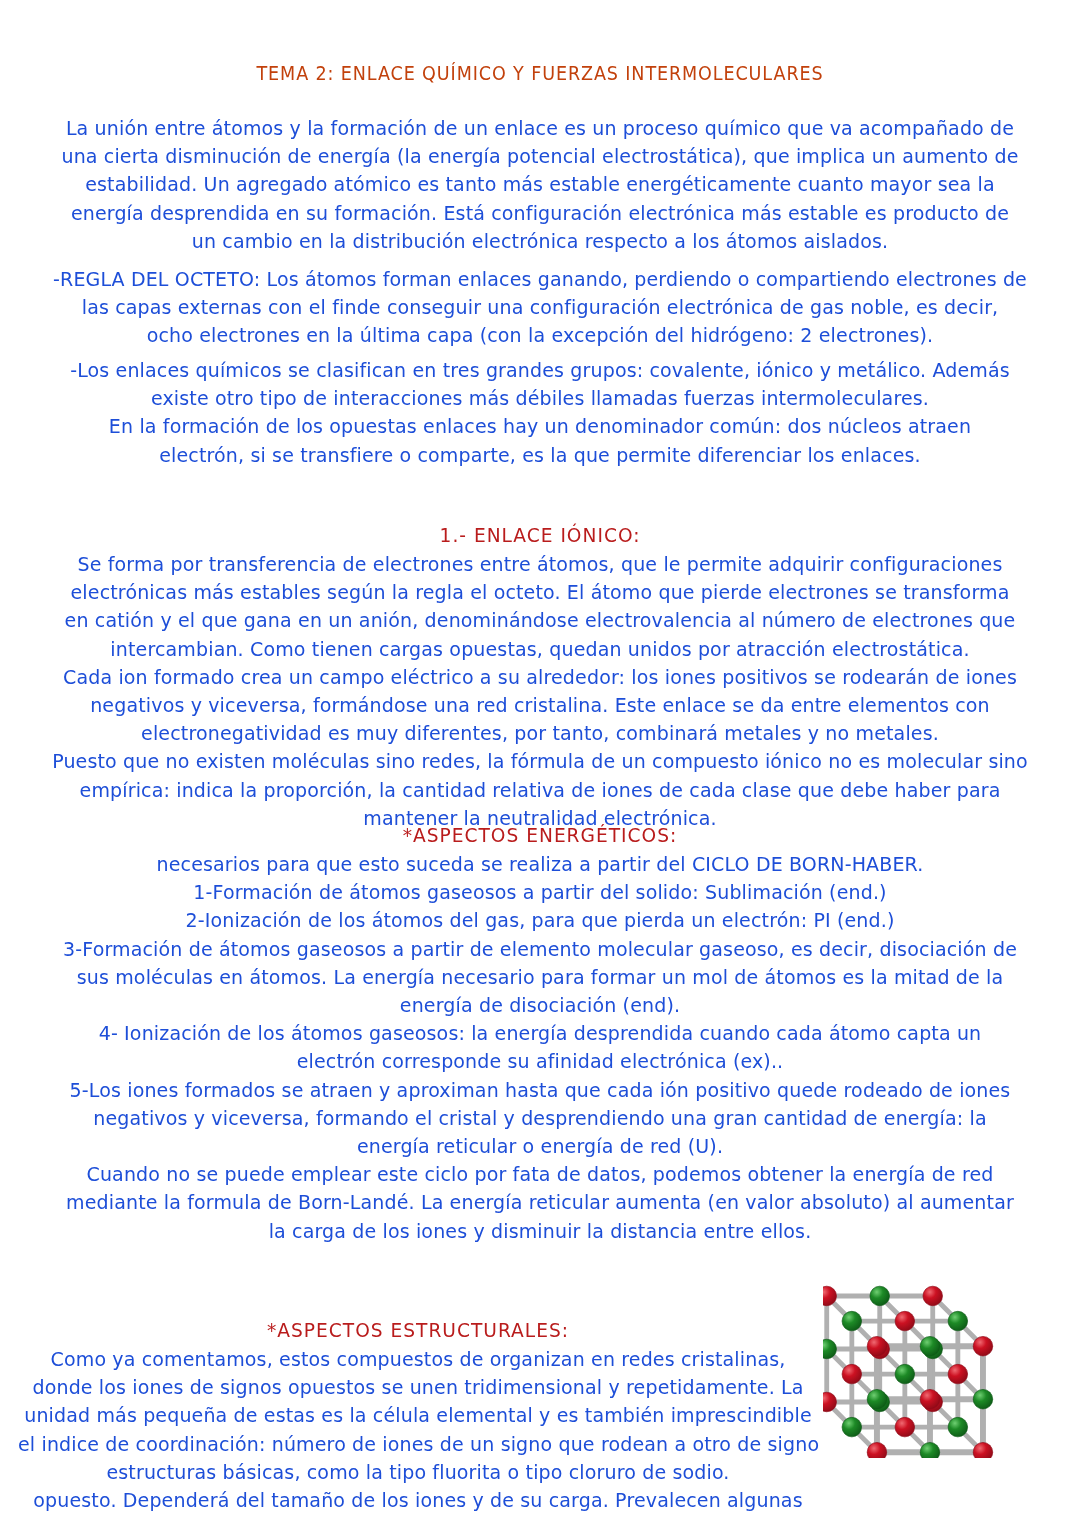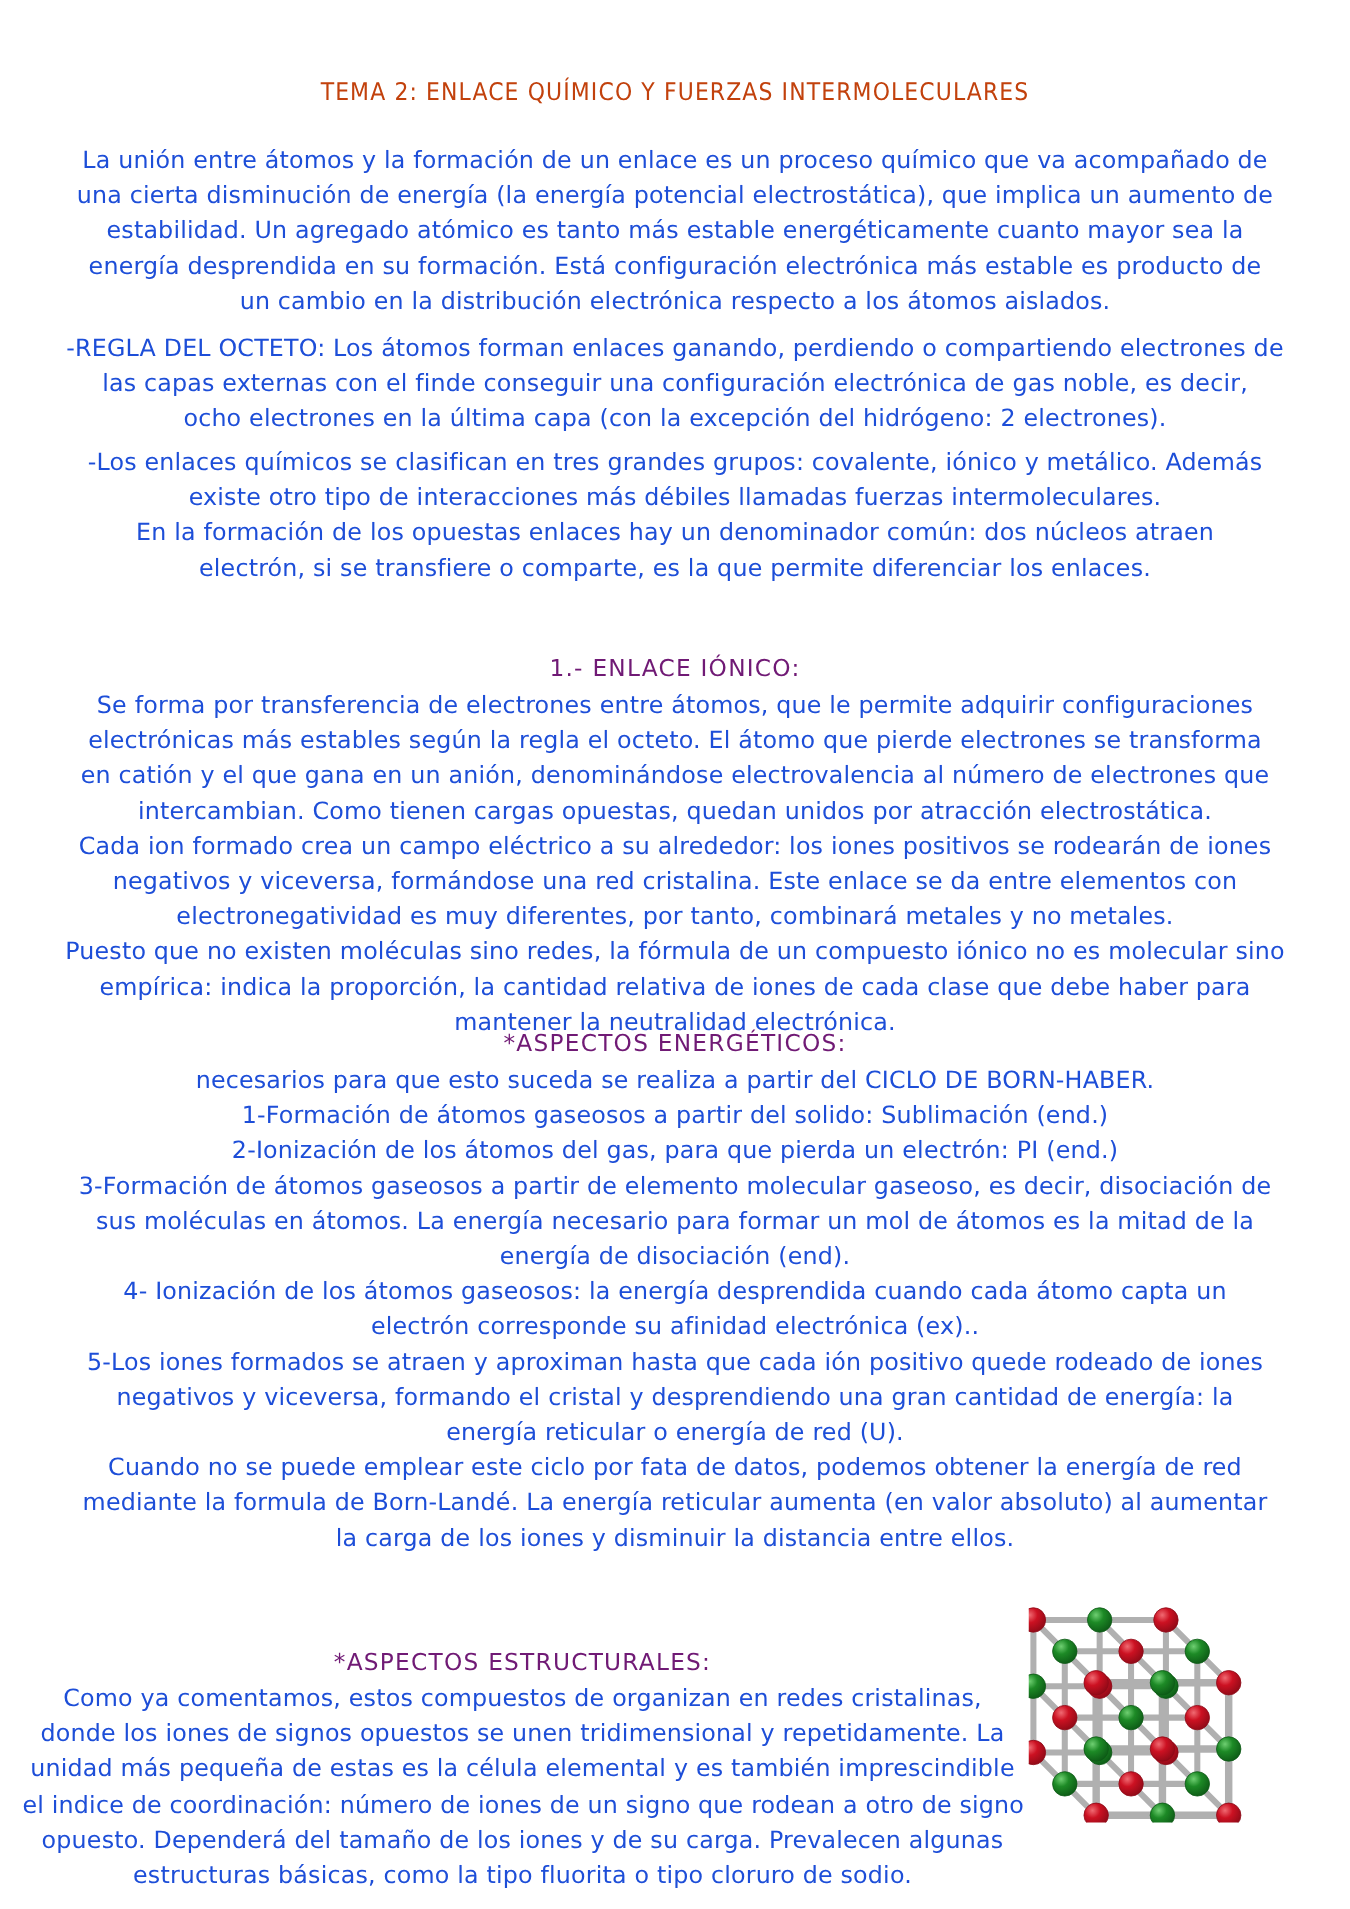--- a/index.html
+++ b/index.html
@@ -52,21 +52,21 @@
     letter-spacing: 0.15px;
     color: #1d4ed8;
     white-space: nowrap;
   }
 
   .heading-line {
     display: block;
     font-size: 18.6px;
     line-height: 29px;
     letter-spacing: 1.0px;
-    color: #701a75;
+    color: #b91c1c;
     white-space: nowrap;
   }
 
   
   .lattice-figure {
     position: absolute;
     left: 823px;
     top: 1266px;
     width: 186px;
     height: 192px;
@@ -136,22 +136,22 @@
     <span class="line">mediante la formula de Born-Landé. La energía reticular aumenta (en valor absoluto) al aumentar</span>
     <span class="line">la carga de los iones y disminuir la distancia entre ellos.</span>
   </div>
 
   <div class="block narrow" style="top:1276px;">
     <span class="heading-line">*ASPECTOS ESTRUCTURALES:</span>
     <span class="line">Como ya comentamos, estos compuestos de organizan en redes cristalinas,</span>
     <span class="line">donde los iones de signos opuestos se unen tridimensional y repetidamente. La</span>
     <span class="line">unidad más pequeña de estas es la célula elemental y es también imprescindible</span>
     <span class="line">el indice de coordinación: número de iones de un signo que rodean a otro de signo</span>
+    <span class="line">estructuras básicas, como la tipo fluorita o tipo cloruro de sodio.</span>
     <span class="line">opuesto. Dependerá del tamaño de los iones y de su carga. Prevalecen algunas</span>
-    <span class="line">estructuras básicas, como la tipo fluorita o tipo cloruro de sodio.</span>
   </div>
 
   <div class="lattice-figure">
     <svg viewBox="0 0 200 206" id="lattice-svg" aria-hidden="true">
         <defs>
           <radialGradient id="gCat" cx="35%" cy="30%" r="75%">
             <stop offset="0" stop-color="#f06a72"></stop>
             <stop offset="0.42" stop-color="#cc1122"></stop>
             <stop offset="1" stop-color="#8e0a17"></stop>
           </radialGradient>

